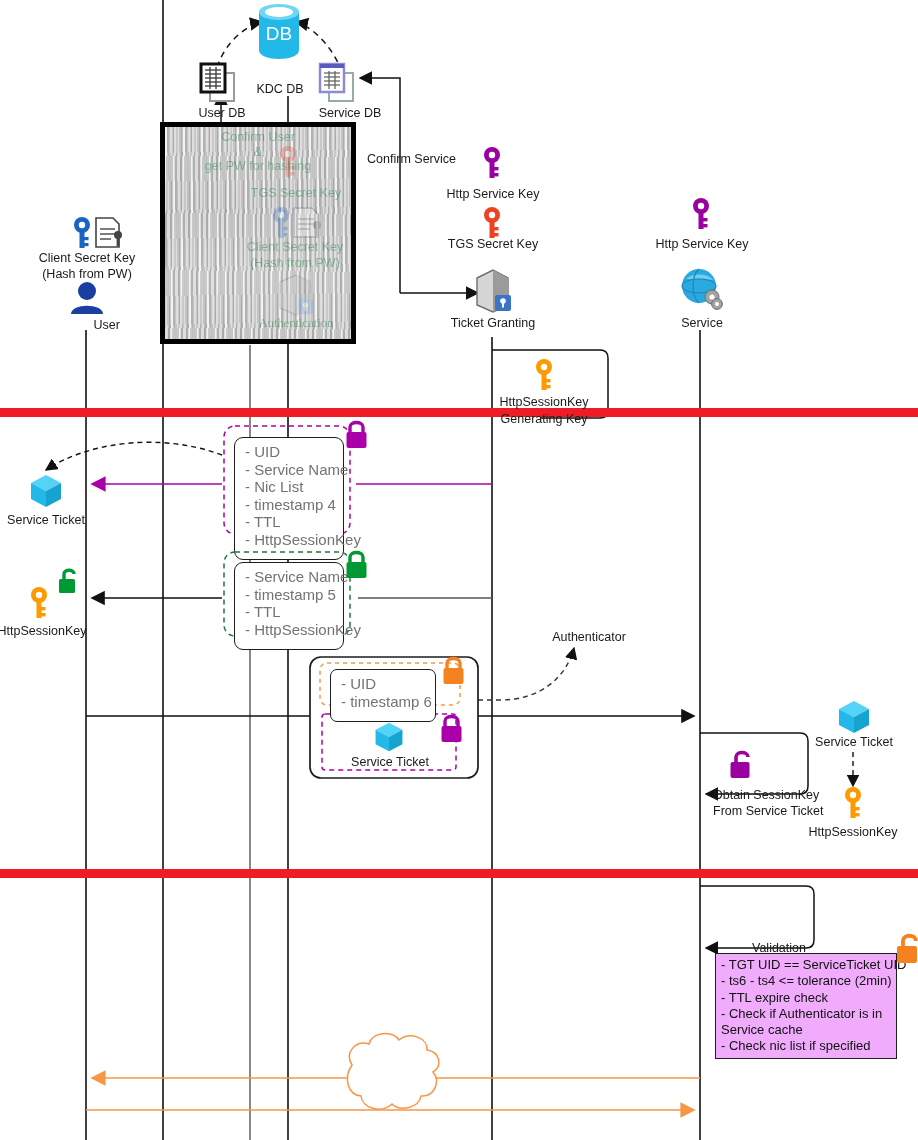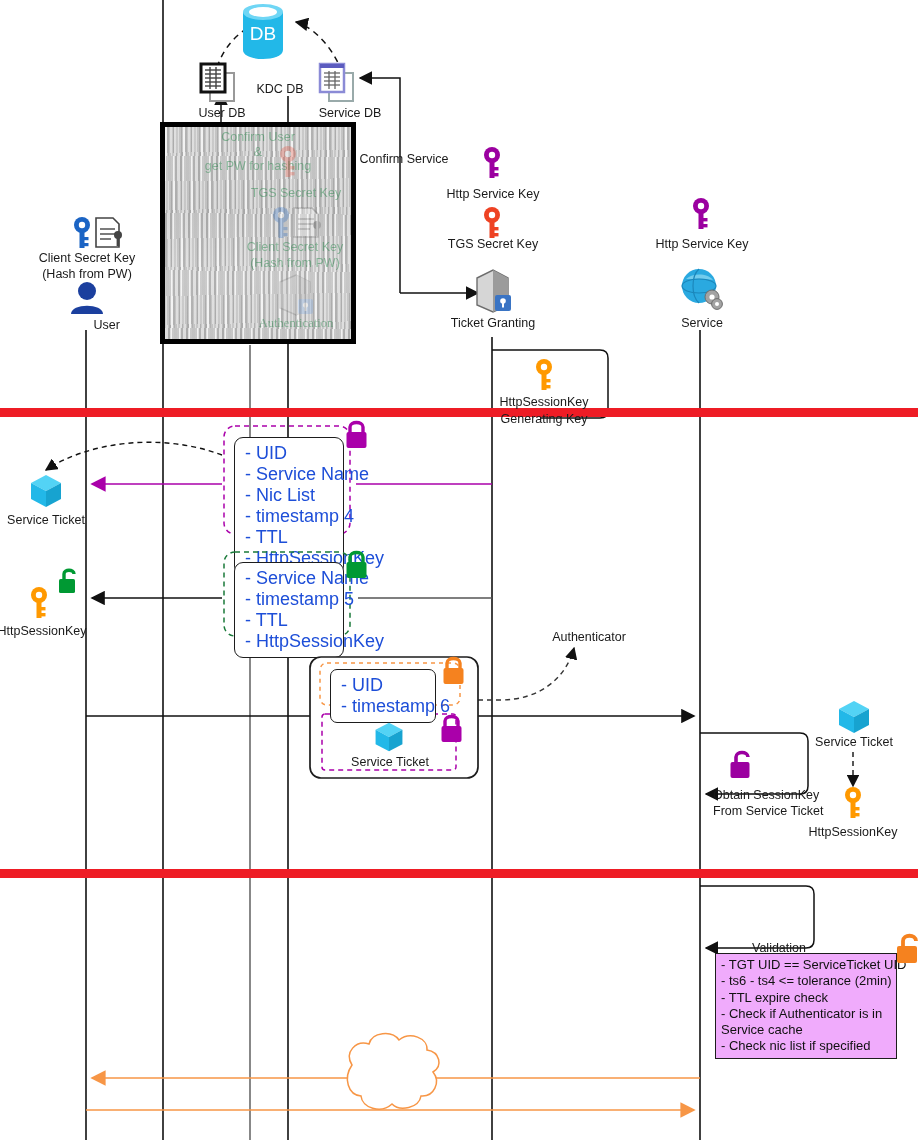--- a/index.html
+++ b/index.html
@@ -26,24 +26,24 @@
   .redbar {
     position: absolute;
     left: 0; width: 918px; height: 9px;
     background: #ee1c25;
   }
   .msgbox {
     position: absolute;
     border: 1.6px solid #1d1d1d;
     border-radius: 9px;
     background: #ffffff;
-    font-size: 18px;
+    font-size: 15px;
     line-height: 1.17;
-    color: #1d4ed8;
-    padding: 5px 8px 5px 10px;
+    color: #737373;
+    padding: 5px 8px 11px 10px;
     white-space: pre;
   }
   .plainbox {
     position: absolute;
     border: 1.3px solid #1d1d1d;
     background: #f0abfc;
     font-size: 13px;
     line-height: 1.25;
     color: #111;
     padding: 3px 5px;
@@ -130,21 +130,21 @@
     <line x1="86" y1="1110" x2="694" y2="1110" stroke="#f79646" stroke-width="1.7" marker-end="url(#ah-org)"></line>
 
     <g>
       <path d="M352,1065 C344,1052 356,1040 369,1044 C372,1032 392,1030 399,1040
                C410,1031 428,1038 427,1050 C440,1052 443,1066 433,1072
                C441,1082 434,1097 421,1096 C419,1108 400,1112 392,1104
                C381,1114 362,1108 361,1096 C348,1095 343,1078 352,1065 Z" fill="#ffffff" stroke="#f79646" stroke-width="1.5"></path>
     </g>
   </svg>
 
-  <div class="abs" style="left:239px; top:2px;text-decoration:underline;">
+  <div class="abs" style="left:255px; top:2px;text-decoration:underline;">
     <svg width="48" height="58" viewBox="0 0 48 58">
       <path d="M4,10 L4,48 C4,54 14,57 24,57 C34,57 44,54 44,48 L44,10 Z" fill="#22b8e8"></path>
       <ellipse cx="24" cy="10" rx="20" ry="8" fill="#6fd6f5"></ellipse>
       <ellipse cx="24" cy="10" rx="14" ry="5" fill="#ffffff"></ellipse>
       <text x="24" y="38" font-family="Liberation Sans, sans-serif" font-size="19" fill="#ffffff" text-anchor="middle">DB</text>
     </svg>
   </div>
   <div class="lbl" style="left:230px; top:82px; width:100px;">KDC DB</div>
 
   <div class="abs" style="left:199px; top:62px;">
@@ -174,21 +174,21 @@
           <line x1="6" y1="15" x2="22" y2="15"></line>
         <line x1="6" y1="19" x2="22" y2="19"></line>
           <line x1="6" y1="23" x2="22" y2="23"></line>
         <line x1="11" y1="9" x2="11" y2="27"></line>
           <line x1="17" y1="9" x2="17" y2="27"></line>
       </g>
     </svg>
   </div>
   <div class="lbl" style="left:305px; top:106px; width:90px;">Service DB</div>
 
-  <div class="lbl" style="left:352px; top:152px; width:104px; text-align:center;">Confirm Service</div>
+  <div class="lbl" style="left:352px; top:152px; width:104px; text-align:right;">Confirm Service</div>
 
   <div class="greybox" style="left:160px; top:122px; width:196px; height:222px;"></div>
   <div class="lbl ghost-txt" style="left:168px; top:130px; width:180px;">Confirm User</div>
   <div class="lbl ghost-txt" style="left:168px; top:145px; width:180px;">&amp;</div>
   <div class="lbl ghost-txt" style="left:164px; top:159px; width:188px;">get PW for hashing</div>
   <div class="abs ghost" style="left:277px; top:145px;">
     <svg width="22" height="34" viewBox="0 0 22 34">
       <circle cx="11" cy="9" r="8" fill="#e8402a"></circle>
         <circle cx="11" cy="9" r="3.2" fill="#fff"></circle>
       <rect x="8.5" y="15" width="5" height="17" fill="#e8402a"></rect>

